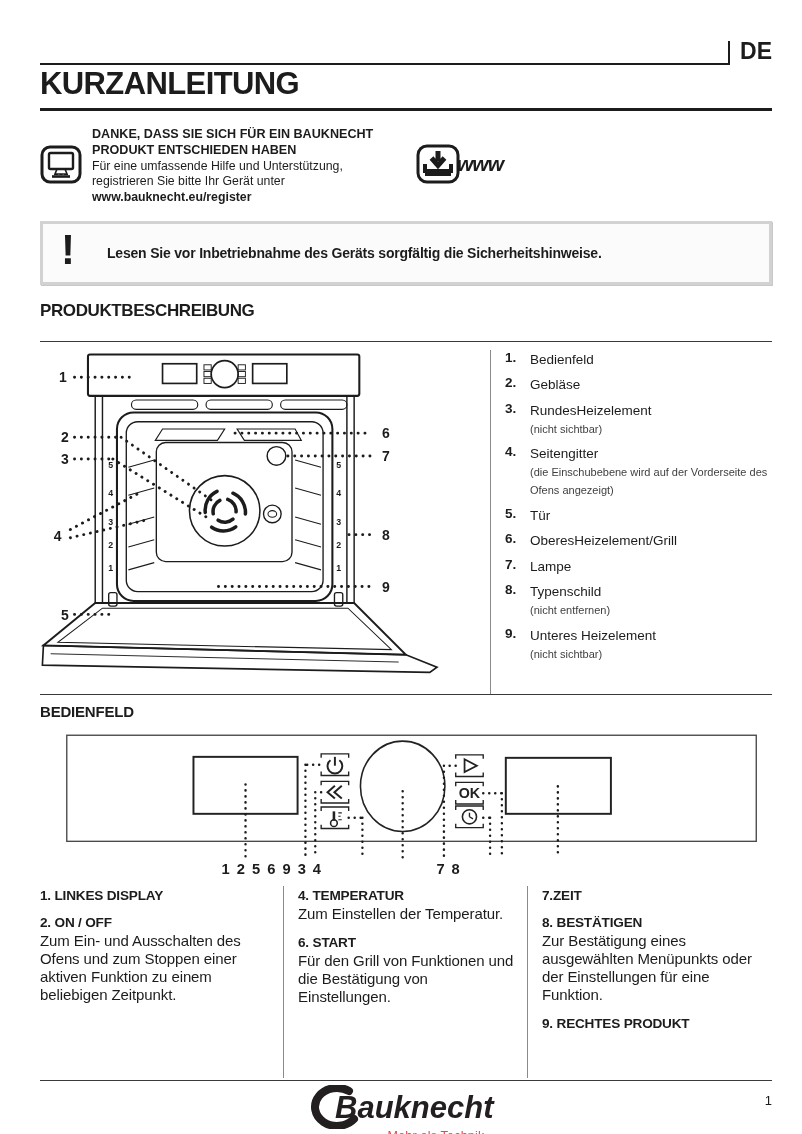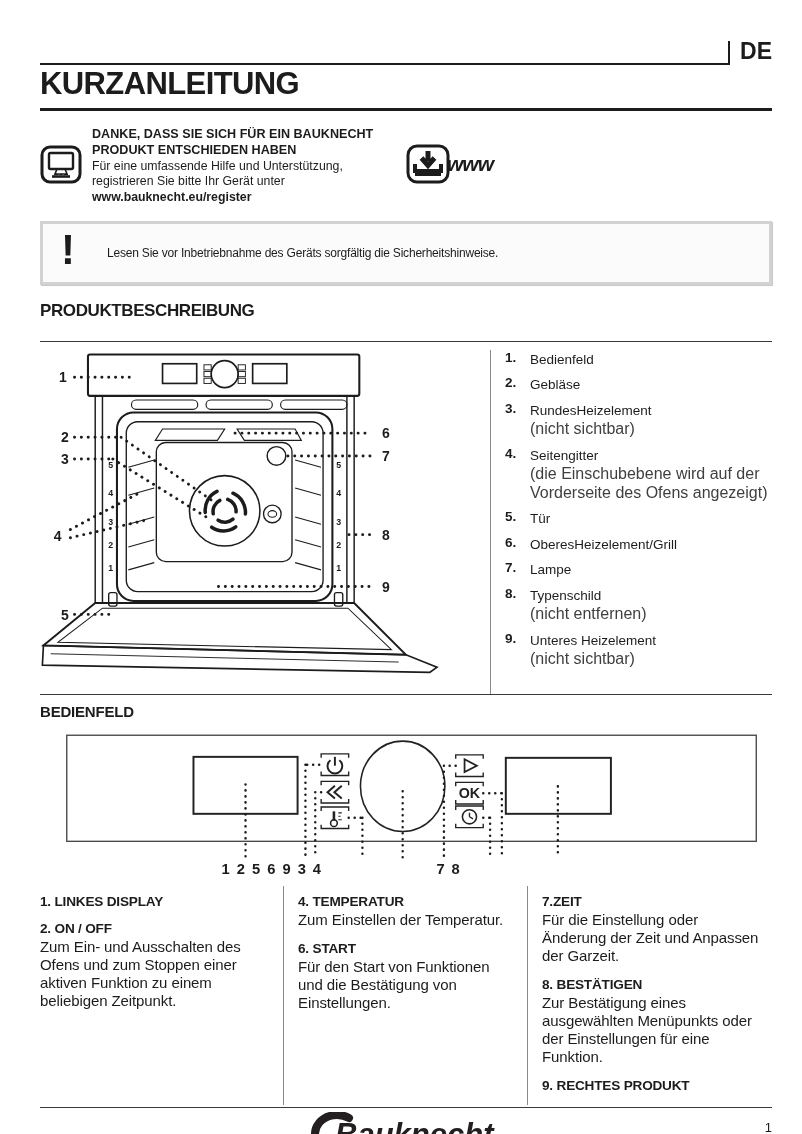--- a/index.html
+++ b/index.html
@@ -10,57 +10,57 @@
   
   .hdr-top { display:flex; align-items:flex-end;margin-top:28px; }
   .hdr-rule { flex:1; border-top:2.5px solid #1c1c1c; margin-top:18px; }
   .hdr-tick { width:2px; height:24px; background:#1c1c1c; margin-top:7px; }
   .de { font-size:23px; font-weight:bold; margin-left:10px; margin-top:3px; letter-spacing:0; }
   .title { font-size:31px; font-weight:bold; letter-spacing:-0.6px; margin:1px 0 6px; }
   .rule2 { border-top:3px solid #1c1c1c; margin-bottom:16px; }
   .rule-thin { border-top:1.5px solid #3a3a3a; }
 
   
-  .notes { display:flex; gap:14px; }
+  .notes { display:flex; gap:24px; }
   .note-block { display:flex; gap:10px; }
   .note-block.left { width:352px; flex:none; }
   .note-block.right { flex:1; }
   .note-icon { flex:none; margin-top:16px; }
   .wwwwrap { display:flex; align-items:center; margin-top:14px; flex:none; height:46px; }
   .www { font-style:italic; font-weight:bold; font-size:21px; letter-spacing:-1px; margin-left:-3px; }
   .note-text { font-size:12.3px; line-height:1.26; }
   .note-text .hd { font-weight:bold; font-size:12.6px; }
   b { font-weight:bold; }
 
   
   .warn { margin-top:16px; border:3px solid #d2d2d2; background:#fbfbfb; display:flex; align-items:center; gap:32px; padding:8px 18px; min-height:58px; box-shadow:1px 1px 0 #c8c8c8; }
   .bang { font-size:42px; font-weight:800; line-height:0.85; padding-bottom:6px; }
-  .warn-text { font-size:12px; font-weight:normal; letter-spacing:-0.2px; }
+  .warn-text { font-size:14px; font-weight:bold; letter-spacing:-0.2px; }
 
   .h1 { font-size:17px; font-weight:bold; letter-spacing:-0.4px; margin:16px 0 20px; }
 
   
   .prod-row { display:flex; }
   .prod-left { flex:none; }
   .prod-list { flex:1; border-left:1.5px solid #8a8a8a; padding-left:14px; margin-top:8px; margin-left:4px; }
   .pi { display:flex; gap:7px; margin-bottom:7.5px; }
   .pi .n { font-weight:bold; font-size:13.5px; min-width:18px; }
   .pi .lb { font-size:13.5px; }
-  .pi .note { font-size:16px; color:#3f3f3f; line-height:1.2; }
+  .pi .note { font-size:11px; color:#3f3f3f; line-height:1.2; }
   .note:empty { display:none; }
 
   
   .bf-head { font-size:15px; font-weight:bold; margin:8px 0 10px; letter-spacing:-0.2px; }
 
   
   .controls { display:grid; grid-template-columns:1fr 1fr 1fr; margin-top:8px; min-height:192px; }
   .ctl-col { padding:2px 12px 0 14px; }
   .ctl-col:first-child { padding-left:0; }
   .ctl-col.b1, .ctl-col.b2 { border-right:1.2px solid #8a8a8a; }
-  .entry { margin-bottom:12px;margin-top:6px; }
+  .entry { margin-bottom:12px; }
   .entry h4 { font-size:13.6px; font-weight:bold; letter-spacing:-0.2px; margin-bottom:2px; }
   .entry p { font-size:15px; line-height:1.2; letter-spacing:-0.1px; }
   .entry p:empty { display:none; }
 
   
   .footer { border-top:1.5px solid #3a3a3a; margin-top:2px; position:relative; padding-top:4px; }
   .logo-wrap { width:240px; margin:0 auto; text-align:center; }
   .tagline { font-size:12.5px; color:#ef4444; margin-top:-4px; margin-left:60px; letter-spacing:0.2px; }
   .pagenum { position:absolute; right:0; top:12px; font-size:13px; }
 
@@ -317,27 +317,26 @@
           <p>Zum Ein- und Ausschalten des Ofens und zum Stoppen einer aktiven Funktion zu einem beliebigen Zeitpunkt.</p>
         </div>
     </div>
     <div class="ctl-col b2">
       <div class="entry">
           <h4><span>4.</span> <span>TEMPERATUR</span></h4>
           <p>Zum Einstellen der Temperatur.</p>
         </div>
       <div class="entry">
           <h4><span>6.</span> <span>START</span></h4>
-          <p>Für den Start von Funktionen und die Bestätigung von Einstellungen.</p>
+          <p>Für den Grill von Funktionen und die Bestätigung von Einstellungen.</p>
         </div>
     </div>
     <div class="ctl-col">
       <div class="entry">
           <h4><span>7.</span><span>ZEIT</span></h4>
-          <p>Für die Einstellung oder Änderung der Zeit und Anpassen der Garzeit.</p>
         </div>
       <div class="entry">
           <h4><span>8.</span> <span>BESTÄTIGEN</span></h4>
           <p>Zur Bestätigung eines ausgewählten Menüpunkts oder der Einstellungen für eine Funktion.</p>
         </div>
       <div class="entry">
           <h4><span>9.</span> <span>RECHTES PRODUKT</span></h4>
         </div>
     </div>
   </div>

